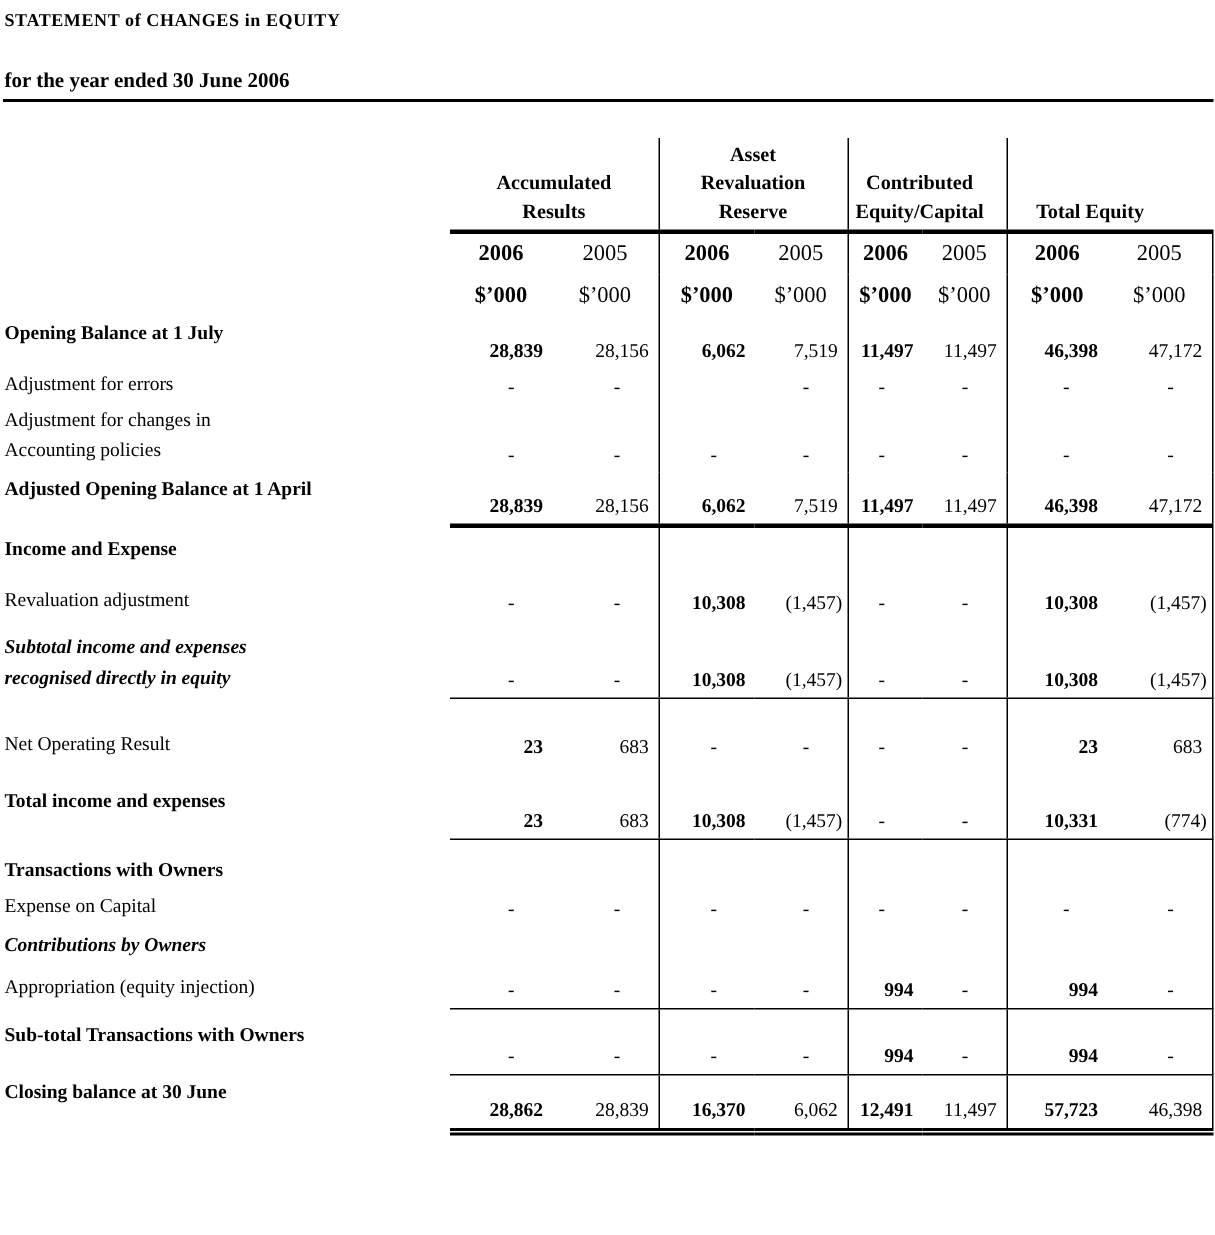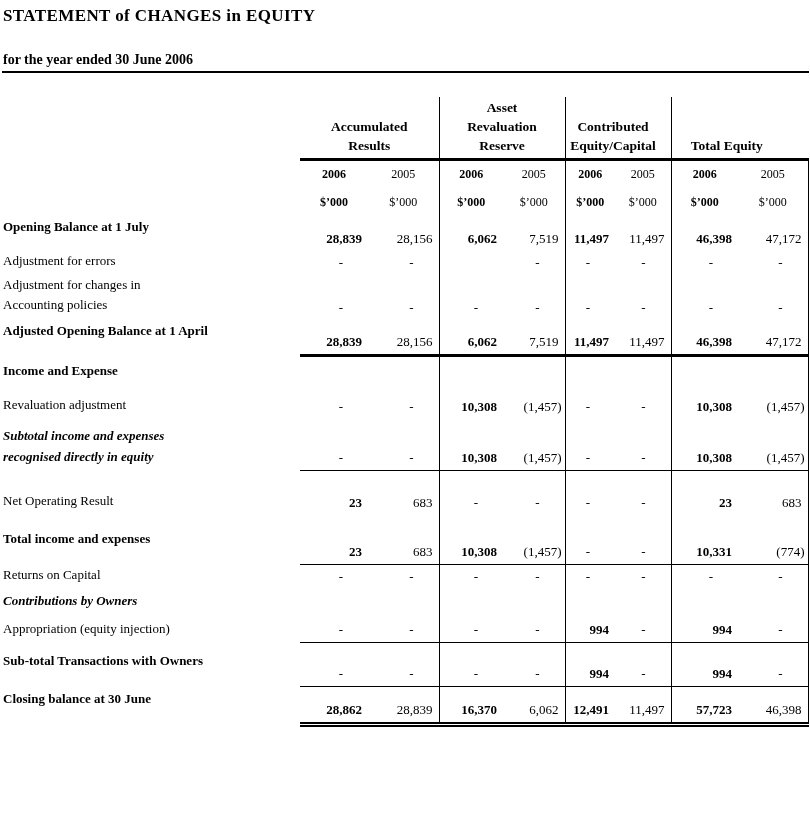--- a/index.html
+++ b/index.html
@@ -4,21 +4,21 @@
 <style>
   html,body{margin:0;padding:0;background:#fff;}
   body{
     width:810px;height:823px;
     color:#000;
     font-family:"Liberation Serif", serif;
     overflow:hidden;
   }
   .page{padding:4px 0 0 2px;}
   .doc-title{
-    font-size:17px;font-weight:bold;letter-spacing:.4px;
+    font-size:12px;font-weight:bold;letter-spacing:.4px;
     margin:2px 0 0 1px;
   }
   .doc-subtitle{
     margin-top:26px;
     font-size:14px;font-weight:bold;
     border-bottom:2px solid #000;
     padding:0 0 3px 1px;
     width:806px;
   }
   table.equity{
@@ -40,21 +40,21 @@
     font-size:13.5px;font-weight:bold;text-align:center;
     vertical-align:bottom;white-space:pre-line;line-height:1.4;
     padding:0 0 2px 0;
     border-bottom:3px solid #000;
   }
   th.grp-te{padding-right:26px;}
   th.grp-ce{padding-right:10px;}
   thead tr.yr-row{height:29px;}
   thead tr.un-row{height:29px;}
   td.hcell{
-    text-align:center;vertical-align:middle;font-size:12px;
+    text-align:center;vertical-align:middle;font-size:15px;
   }
   .w2006{font-weight:bold;}
 
   
   .bl{border-left:1.5px solid #000;}
   .br{border-right:1.5px solid #000;}
 
   
   td.label{
     vertical-align:bottom;padding:0 0 4px 1px;
@@ -258,22 +258,33 @@
           <td class="label bold">Total income and expenses</td>
           <td class="val c0 y2006">23</td>
           <td class="val c1 y2005">683</td>
           <td class="val c2 y2006 bl">10,308</td>
           <td class="val c3 y2005 paren">(1,457)</td>
           <td class="val c4 y2006 bl dash">-</td>
           <td class="val c5 y2005 dash">-</td>
           <td class="val c6 y2006 bl">10,331</td>
           <td class="val c7 y2005 br paren">(774)</td>
         </tr>
+        <tr class="r-transactions-owners-heading rule-none">
+          <td class="label bold">Transactions with Owners</td>
+          <td class="val c0 y2006"></td>
+          <td class="val c1 y2005"></td>
+          <td class="val c2 y2006 bl"></td>
+          <td class="val c3 y2005"></td>
+          <td class="val c4 y2006 bl"></td>
+          <td class="val c5 y2005"></td>
+          <td class="val c6 y2006 bl"></td>
+          <td class="val c7 y2005 br"></td>
+        </tr>
         <tr class="r-returns-capital rule-none">
-          <td class="label normal">Returns on Capital</td>
+          <td class="label normal">Expense on Capital</td>
           <td class="val c0 y2006 dash">-</td>
           <td class="val c1 y2005 dash">-</td>
           <td class="val c2 y2006 bl dash">-</td>
           <td class="val c3 y2005 dash">-</td>
           <td class="val c4 y2006 bl dash">-</td>
           <td class="val c5 y2005 dash">-</td>
           <td class="val c6 y2006 bl dash">-</td>
           <td class="val c7 y2005 br dash">-</td>
         </tr>
         <tr class="r-contributions-heading rule-none">

